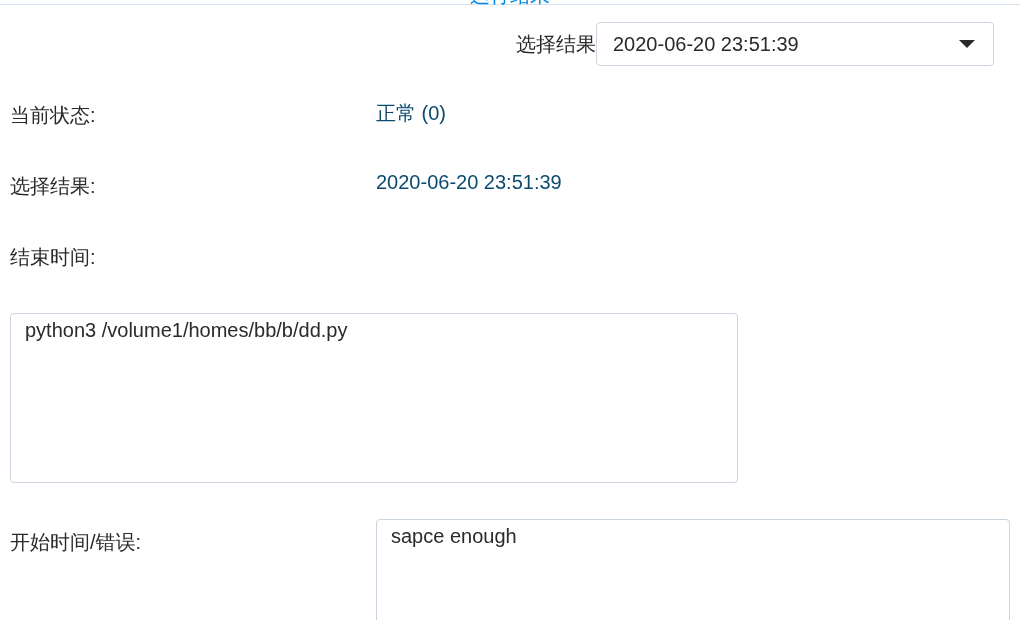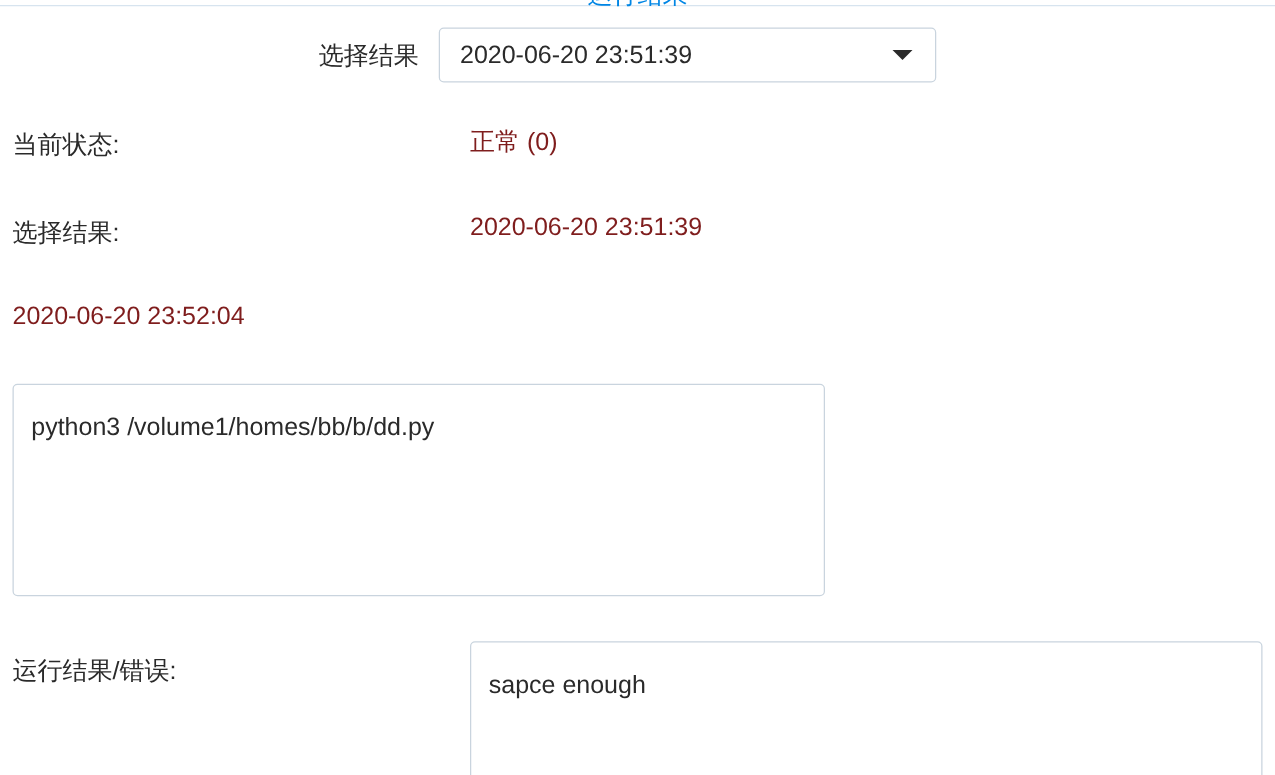--- a/index.html
+++ b/index.html
@@ -39,23 +39,22 @@
       left: 0;
       right: 0;
       height: 1px;
       background: #d7e4ef;
     }
     .content {
       padding: 14px 10px 0 10px;
     }
     .selector-row {
       display: flex;
-      justify-content: center;
+      justify-content: flex-end;
       align-items: center;
-      gap: 16px;
       margin-bottom: 34px;
       padding-right: 16px;
     }
     .selector-label {
       font-size: 20px;
       color: #2a2a2a;
     }
     .dropdown {
       width: 398px;
       height: 44px;
@@ -90,28 +89,28 @@
       flex-shrink: 0;
       font-size: 20px;
       color: #2a2a2a;
       padding-top: 2px;
     }
     .field-label.boxed {
       padding-top: 10px;
     }
     .field-value {
       font-size: 20px;
-      color: #7f1d1d;
+      color: #0c4a6e;
     }
     .value-box {
-      width: 650px;
+      width: 728px;
       border: 1px solid #c9d4de;
       border-radius: 4px;
       background: #ffffff;
-      padding: 20px 14px;
+      padding: 2px 14px;
       font-size: 20px;
       color: #2a2a2a;
       line-height: 1.45;
       overflow-y: auto;
     }
     .value-box.script {
       height: 170px;
     }
     .value-box.output {
       height: 170px;
@@ -139,29 +138,29 @@
     <div class="field-label">当前状态:</div>
     <div class="field-value">正常 (0)</div>
   </div>
 
   <div class="field-row">
     <div class="field-label">选择结果:</div>
     <div class="field-value">2020-06-20 23:51:39</div>
   </div>
 
   <div class="field-row">
-    <div class="field-value">2020-06-20 23:52:04</div>
+    <div class="field-label">结束时间:</div>
   </div>
 
   <div class="field-row tall">
     <div class="value-box script">
       <span>python3 /volume1/homes/bb/b/dd.py</span>
     </div>
   </div>
 
   <div class="field-row tall">
-    <div class="field-label boxed">运行结果/错误:</div>
+    <div class="field-label boxed">开始时间/错误:</div>
     <div class="value-box output">
       <span>sapce enough</span>
     </div>
   </div>
 
 </div>
 
 </body></html>

